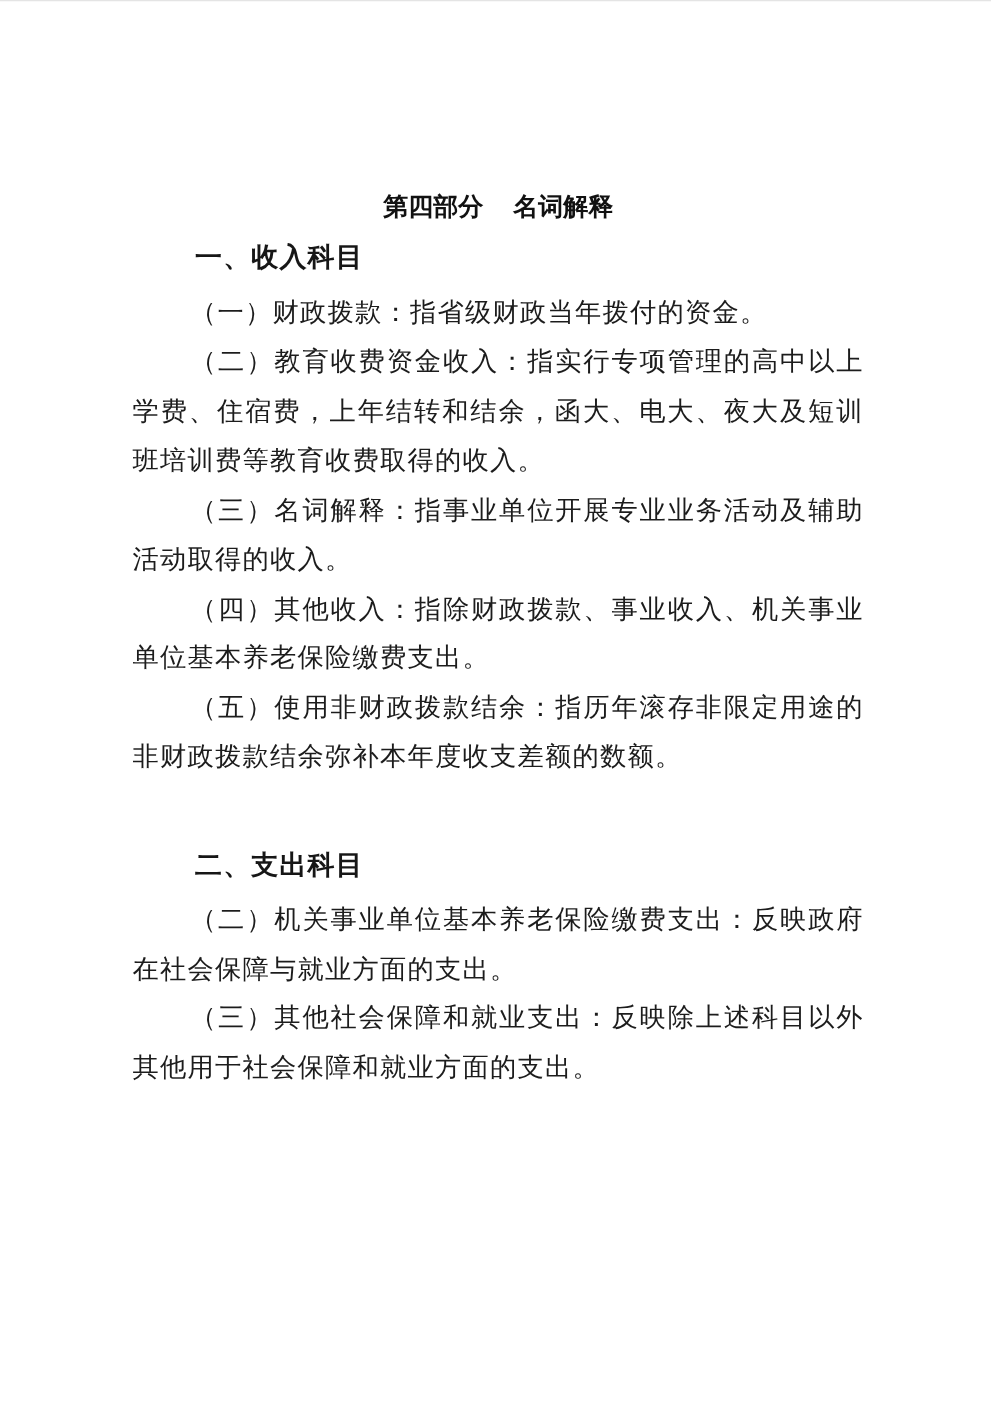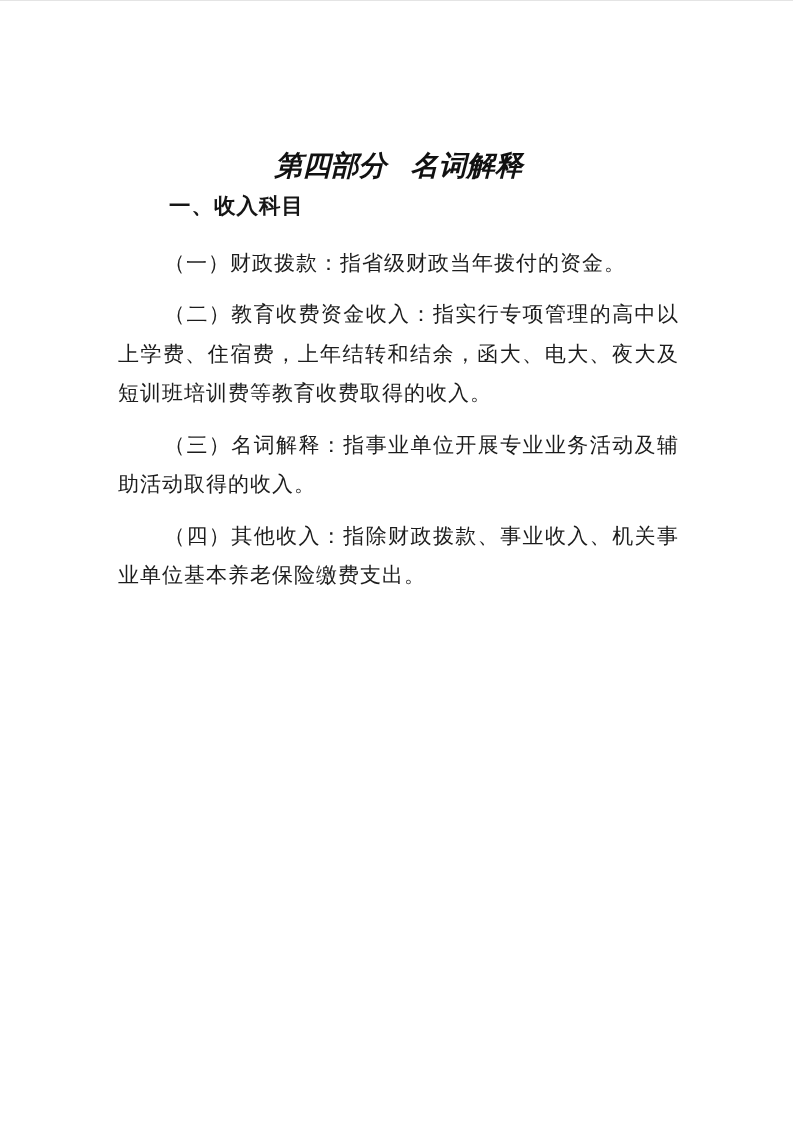--- a/index.html
+++ b/index.html
@@ -22,70 +22,73 @@
     border-top: 1px solid #e4e4e4;
     overflow: hidden;
   }
   .content {
     padding: 148px 102px 0 106px;
     width: 585px;
   }
   .doc-title {
     font-family: "Liberation Sans", "DejaVu Sans", sans-serif;
     font-weight: 700;
-    font-size: 28px;
+    font-size: 20px;
     line-height: 34px;
     text-align: center;
     color: #111111;
     white-space: nowrap;
-    font-style: italic;
   }
   .title-gap {
     display: inline-block;
     width: 24px;
   }
   .sec-heading {
     font-family: "Liberation Serif", "DejaVu Serif", serif;
     font-weight: 700;
     font-size: 21.5px;
     line-height: 39.5px;
     letter-spacing: 1px;
-    margin: 17px;
+    margin: 4px;
     text-indent: 46px;
     color: #161616;
   }
   .section-income .sec-heading {
     margin-top: 4px;
   }
   .section-expenditure .sec-heading {
     margin-top: 47px;
   }
   .para {
     font-size: 21px;
     line-height: 39.5px;
     letter-spacing: 1px;
-    margin: 12px;
+    margin: 0;
     text-indent: 46px;
     text-align: justify;
     color: #1c1c1c;
   }
 </style>
 </head>
 <body>
 
 <div class="page">
   <div class="content">
 
     <div class="doc-title"><span>第四部分</span><span class="title-gap"></span><span>名词解释</span></div>
 
     <div class="section section-income">
       <h2 class="sec-heading">一、收入科目</h2>
       <p class="para">（一）财政拨款：指省级财政当年拨付的资金。</p>
       <p class="para">（二）教育收费资金收入：指实行专项管理的高中以上学费、住宿费，上年结转和结余，函大、电大、夜大及短训班培训费等教育收费取得的收入。</p>
       <p class="para">（三）名词解释：指事业单位开展专业业务活动及辅助活动取得的收入。</p>
       <p class="para">（四）其他收入：指除财政拨款、事业收入、机关事业单位基本养老保险缴费支出。</p>
+      <p class="para">（五）使用非财政拨款结余：指历年滚存非限定用途的非财政拨款结余弥补本年度收支差额的数额。</p>
     </div>
 
     <div class="section section-expenditure">
+      <h2 class="sec-heading">二、支出科目</h2>
+      <p class="para">（二）机关事业单位基本养老保险缴费支出：反映政府在社会保障与就业方面的支出。</p>
+      <p class="para">（三）其他社会保障和就业支出：反映除上述科目以外其他用于社会保障和就业方面的支出。</p>
     </div>
 
   </div>
 </div>
 
 </body></html>

